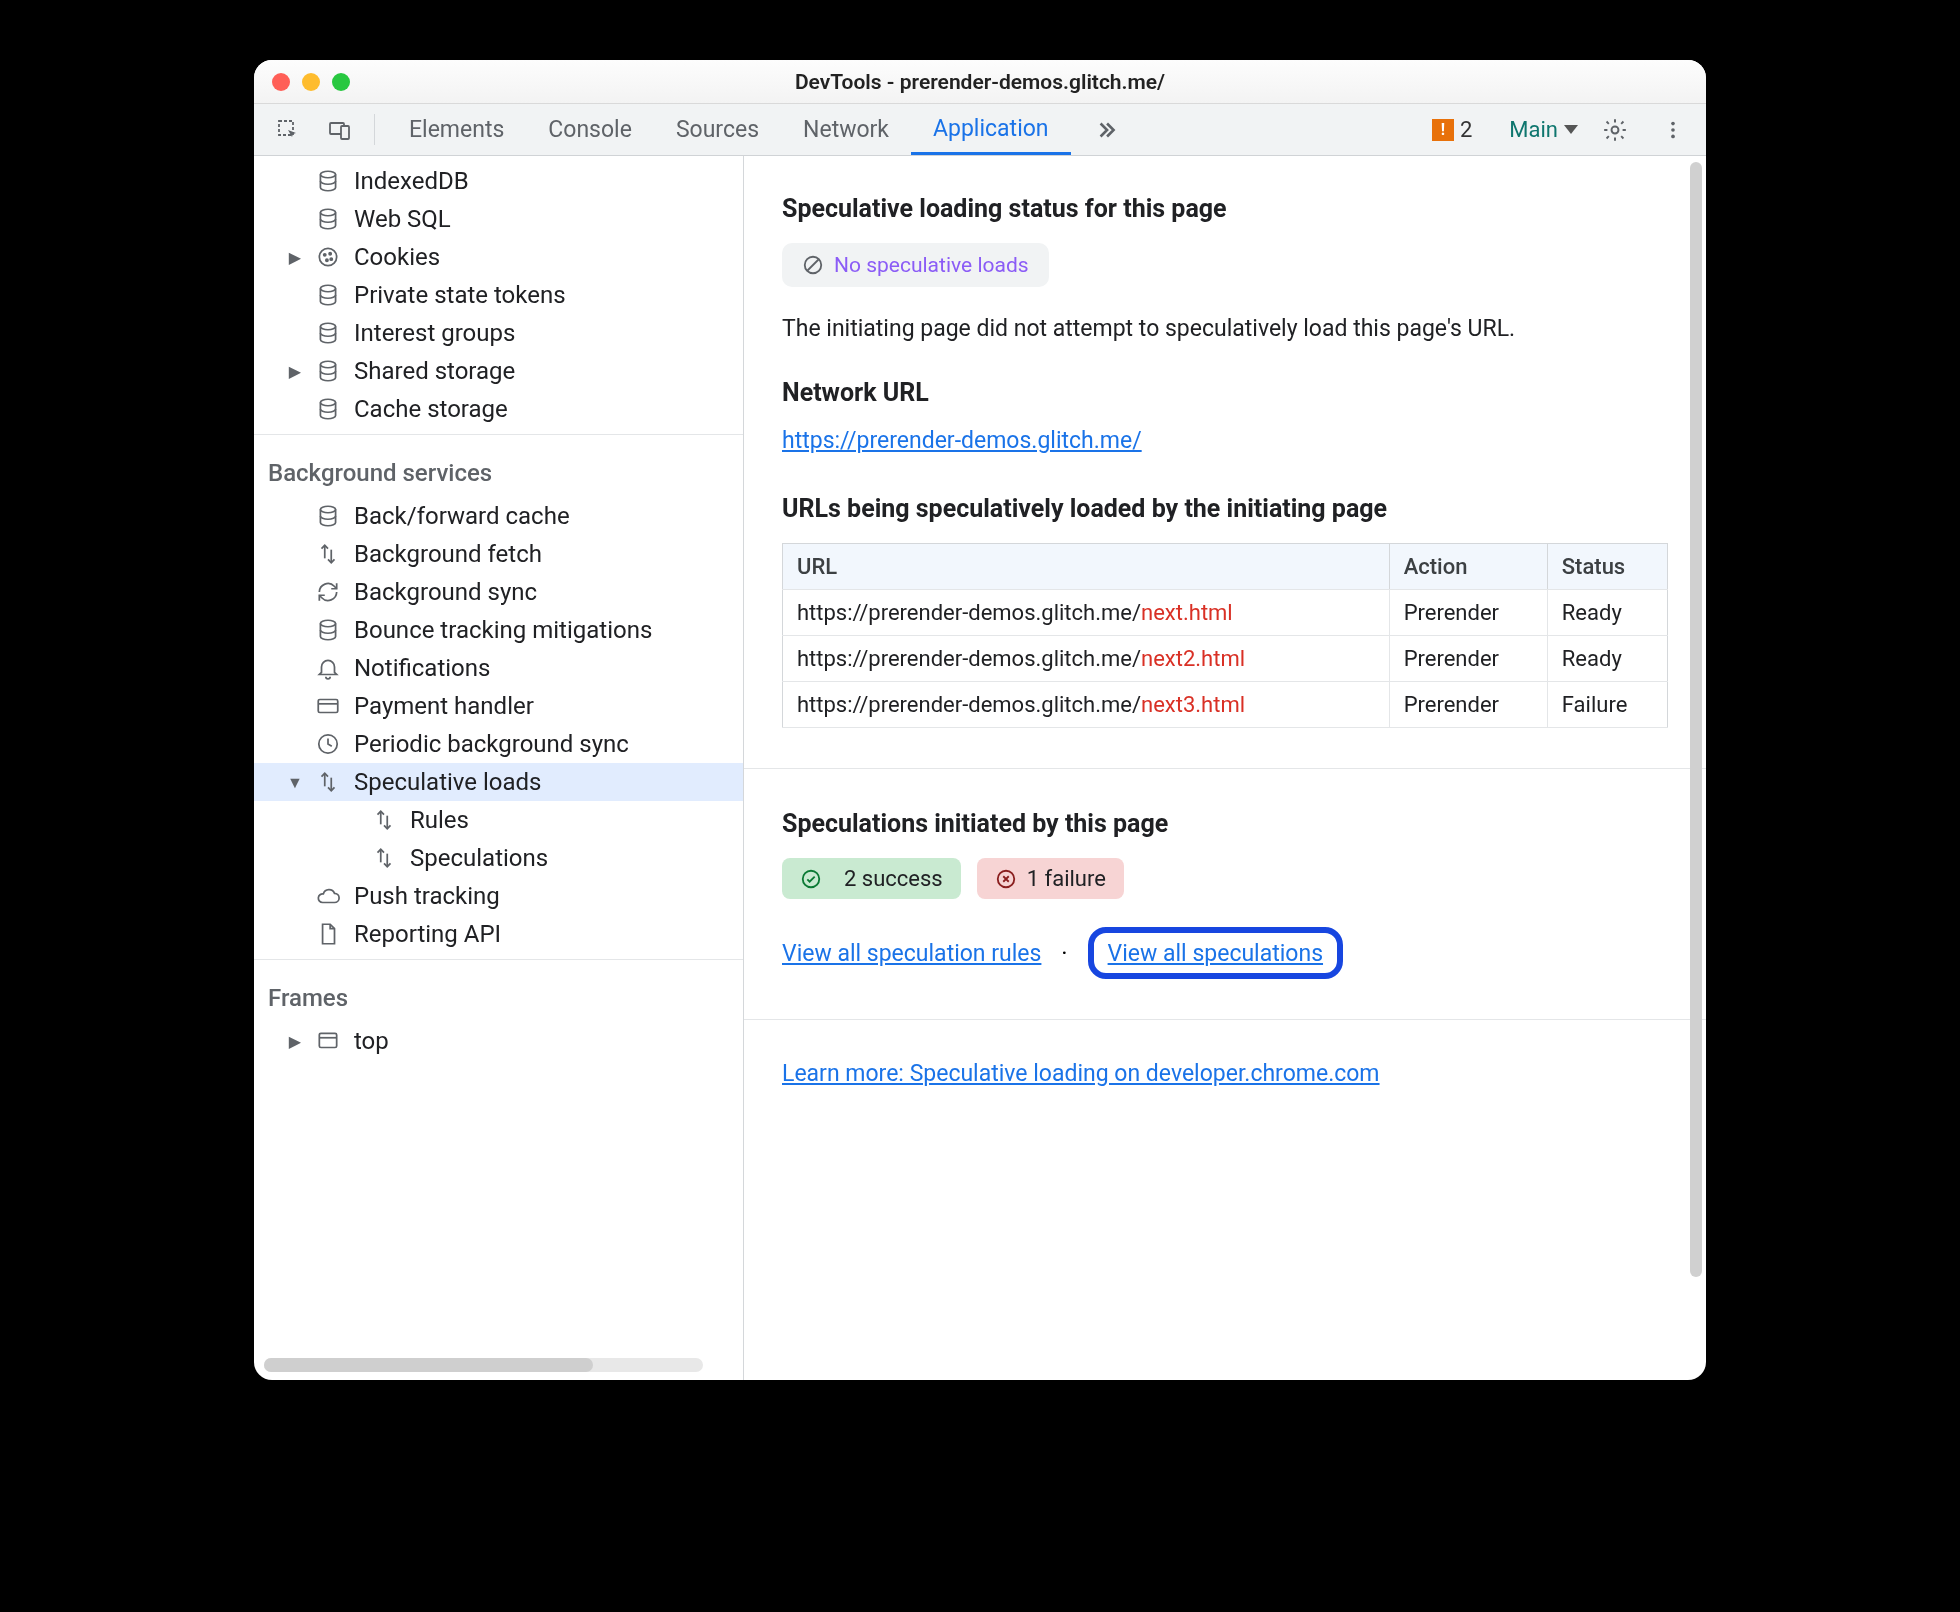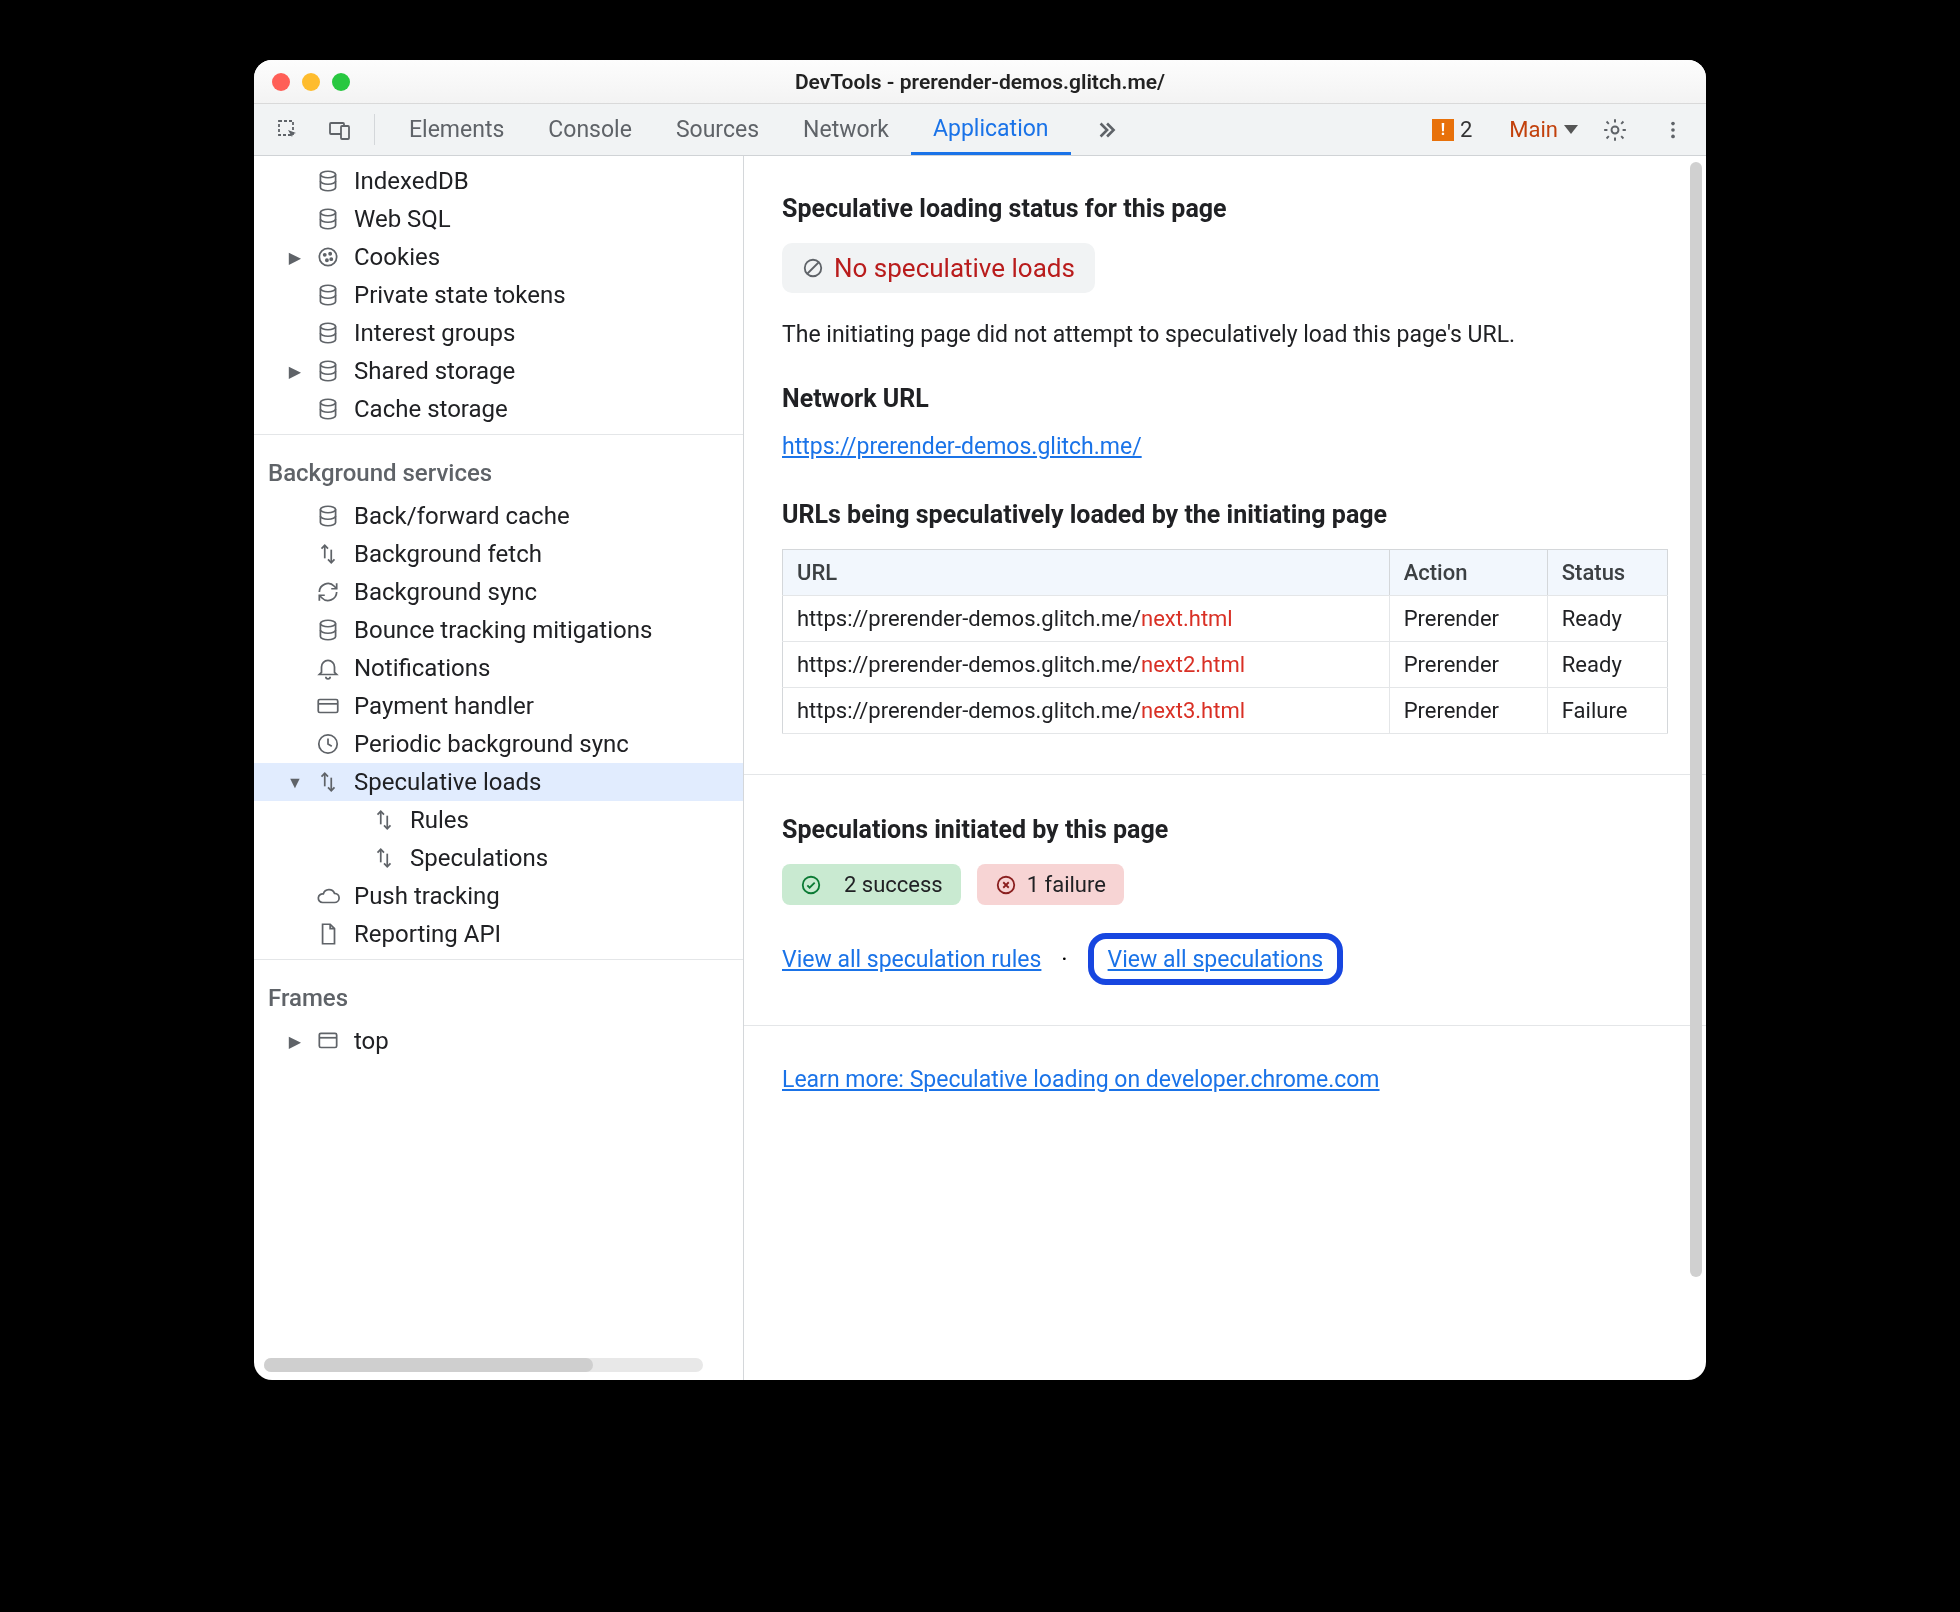--- a/index.html
+++ b/index.html
@@ -61,21 +61,21 @@
   }
   .tabs { display: flex; align-items: stretch; }
   .tab {
     padding: 0 22px; display: flex; align-items: center;
     font-size: 23px; color: #5f6368;
   }
   .tab.active { color: #1a73e8; border-bottom: 3px solid #1a73e8; }
   .toolbar .right { margin-left: auto; display: flex; align-items: center; gap: 14px; }
   .issues { display: flex; align-items: center; gap: 6px; font-size: 22px; color: #333; }
   .issues .badge { background:#e8710a; color:#fff; width:22px; height:22px; display:flex;align-items:center;justify-content:center; font-weight:700; font-size:16px;}
-  .target { font-size: 22px; color:#c2410c; display:flex; align-items:center; gap:6px;}
+  .target { font-size: 22px; color:#0f766e; display:flex; align-items:center; gap:6px;}
   
   .body { flex: 1; display: flex; overflow: hidden; position: relative; }
   .sidebar {
     width: 490px; border-right: 1px solid #d4d7da;
     overflow-y: auto; overflow-x: hidden; position: relative;
     padding-bottom: 40px;
   }
   .sidebar-inner { padding-top: 6px; }
   .group-label {
     font-size: 24px; color: #5f6368; font-weight: 500;
@@ -102,21 +102,21 @@
   .sidebar-hscroll .thumb {
     position:absolute; left:0; width:75%; top:0; bottom:0; background:#cfcfcf; border-radius:7px;
   }
   
   .main { flex:1; overflow-y:auto; position:relative; }
   .main-inner { padding: 30px 38px 60px 38px; }
   h2.section { font-size: 25px; font-weight: 700; color:#202124; margin: 8px 0 20px 0;}
   .pill-grey {
     display:inline-flex; align-items:center; gap:10px;
     background:#f1f3f4; border-radius:10px; padding: 10px 20px;
-    font-size: 26px; color:#b91c1c;
+    font-size: 21px; color:#8b5cf6;
   }
   .desc { font-size: 23px; color:#202124; margin: 28px 0 36px 0; }
   .link { color:#1a73e8; text-decoration: underline; font-size: 23px; }
   .table { width: 100%; border: 1px solid #d4d7da; border-collapse: collapse; margin-top: 14px; }
   .table th, .table td { text-align:left; padding: 10px 14px; font-size: 22px; border-bottom: 1px solid #e4e6e8;}
   .table th { background:#f2f7fd; font-weight: 500; color:#3c4043; border-right:1px solid #d4d7da;}
   .table td { color:#202124; }
   .table td:nth-child(2), .table td:nth-child(3) { border-left:1px solid #e4e6e8;}
   .url-red { color:#d93025; }
   .hr { height:1px; background:#e4e6e8; margin: 40px -38px; }

